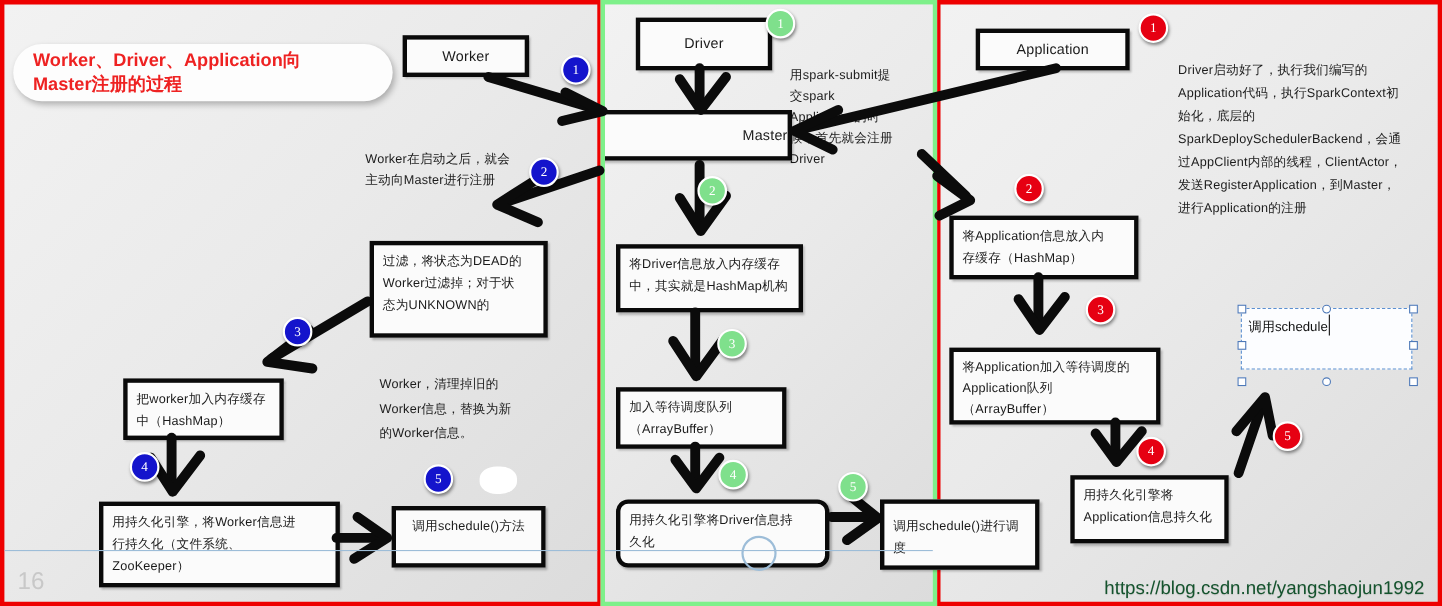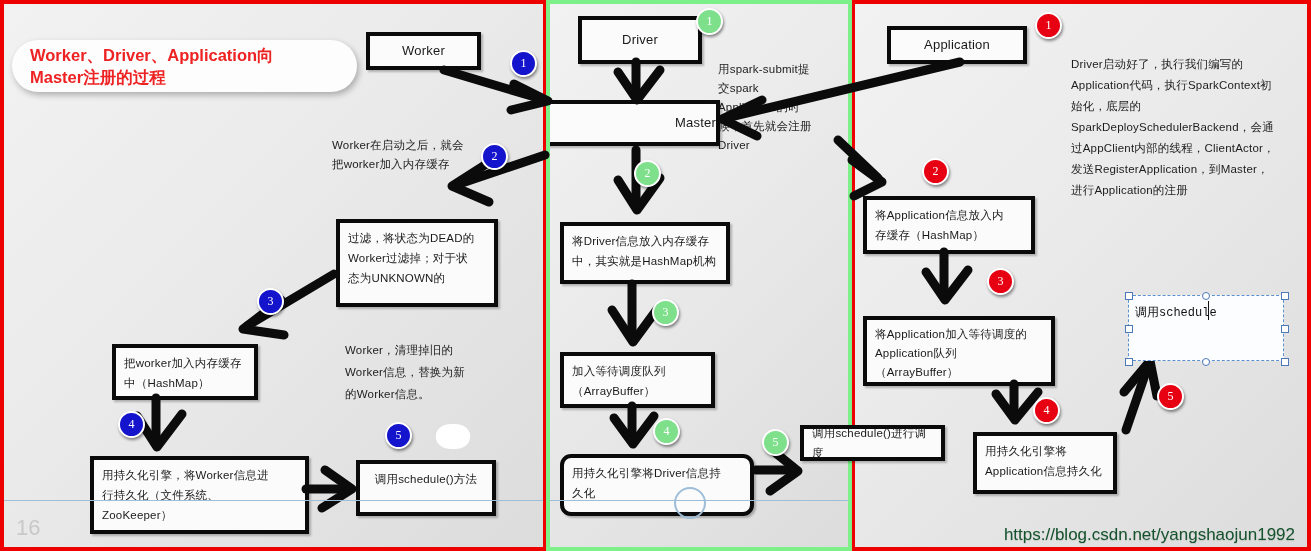--- a/index.html
+++ b/index.html
@@ -40,21 +40,21 @@
   #wm-page{position:absolute;left:12px;bottom:6px;font-size:22px;color:#c8c8c8;z-index:5;}
   #wm-url{position:absolute;right:16px;bottom:6px;font-size:17px;color:#14532d;
           text-shadow:0 1px 1px rgba(0,0,0,.12);z-index:40;white-space:nowrap;text-align:center;}
 
   
   .guide{position:absolute;height:1px;background:#9dbdd8;z-index:22;}
   .ring{position:absolute;width:28px;height:28px;border:2px solid #9dbdd8;border-radius:50%;z-index:22;}
   .blob{position:absolute;background:#fff;border-radius:45%;z-index:26;}
 
   
-  #sel-box{position:absolute;left:1128px;top:295px;width:156px;height:66px;z-index:28;font-family:Liberation Mono, monospace;}
+  #sel-box{position:absolute;left:1128px;top:280px;width:156px;height:56px;z-index:28;}
   #sel-box .inner{position:absolute;inset:0;border:1px dashed #5b8fd0;background:#fcfdff;}
   #sel-box .txt{position:absolute;left:7px;top:9px;font-size:12px;color:#111;}
   #sel-box .caret{position:absolute;left:80px;top:6px;width:1px;height:19px;background:#111;}
   #sel-box .h{position:absolute;width:6px;height:6px;background:#fff;border:1px solid #4e79b8;}
   #sel-box .hr{border-radius:50%;}
 
   svg.arrows{position:absolute;left:0;top:0;width:1311px;height:551px;z-index:15;
              pointer-events:none;overflow:visible;}
   svg.arrows path,svg.arrows line{stroke:#0b0b0b;fill:none;}
 </style>
@@ -72,21 +72,21 @@
         <div>Worker、Driver、Application向</div>
         <div>Master注册的过程</div>
       </div>
     </div>
 
     <div class="fbox title" style="left:362px;top:28px;width:115px;height:38px;">
       <span>Worker</span>
     </div>
 
     <div class="freetext" style="left:328px;top:90px;width:200px;white-space:pre-line;">Worker在启动之后，就会
-把worker加入内存缓存</div>
+主动向Master进行注册</div>
 
     <div class="fbox ovf" style="left:332px;top:215px;width:162px;height:88px;white-space:pre-line;">过滤，将状态为DEAD的
 Worker过滤掉；对于状
 态为UNKNOWN的</div>
     <div class="freetext" style="left:341px;top:293px;width:180px;white-space:pre-line;line-height:22px;">Worker，清理掉旧的
 Worker信息，替换为新
 的Worker信息。</div>
 
     <div class="fbox" style="left:108px;top:340px;width:146px;height:56px;white-space:pre-line;">把worker加入内存缓存
 中（HashMap）</div>
@@ -152,21 +152,21 @@
 存缓存（HashMap）</div>
 
     <div class="fbox" style="left:8px;top:312px;width:192px;height:70px;white-space:pre-line;line-height:19px;">将Application加入等待调度的
 Application队列
 （ArrayBuffer）</div>
 
     <div class="fbox" style="left:118px;top:428px;width:144px;height:62px;white-space:pre-line;">用持久化引擎将
 Application信息持久化</div>
   </div>
 
-  <div class="fbox" style="left:800px;top:425px;width:145px;height:36px;z-index:18;display:flex;align-items:center;">
+  <div class="fbox" style="left:800px;top:454px;width:145px;height:64px;z-index:18;display:flex;align-items:flex-end;">
     <span>调用schedule()进行调度</span>
   </div>
 
   <div id="sel-box">
     <div class="inner"></div>
     <span class="txt">调用schedule</span>
     <span class="caret"></span>
     <span class="h" style="left:-3px;top:-3px;"></span>
     <span class="h hr" style="left:74px;top:-3px;"></span>
     <span class="h" style="left:153px;top:-3px;"></span>

